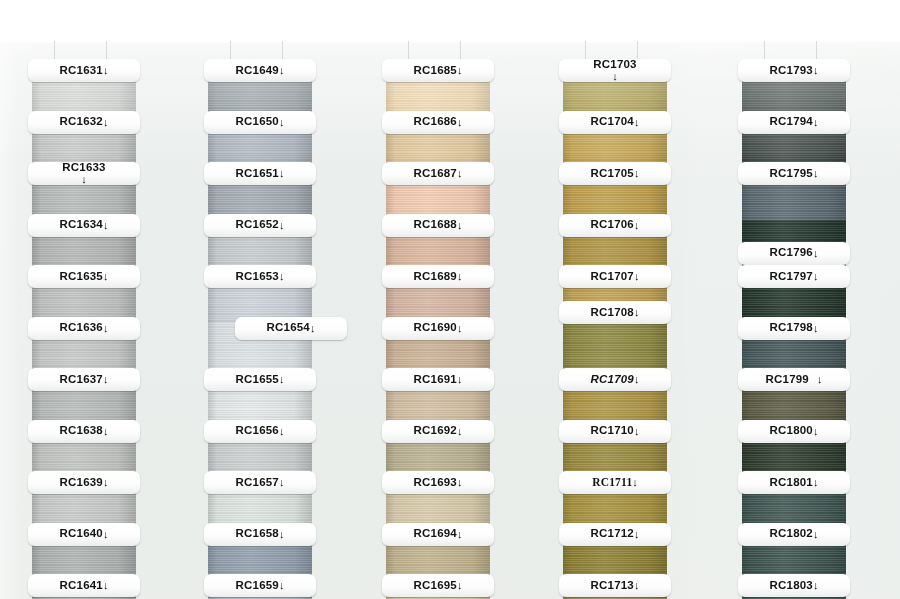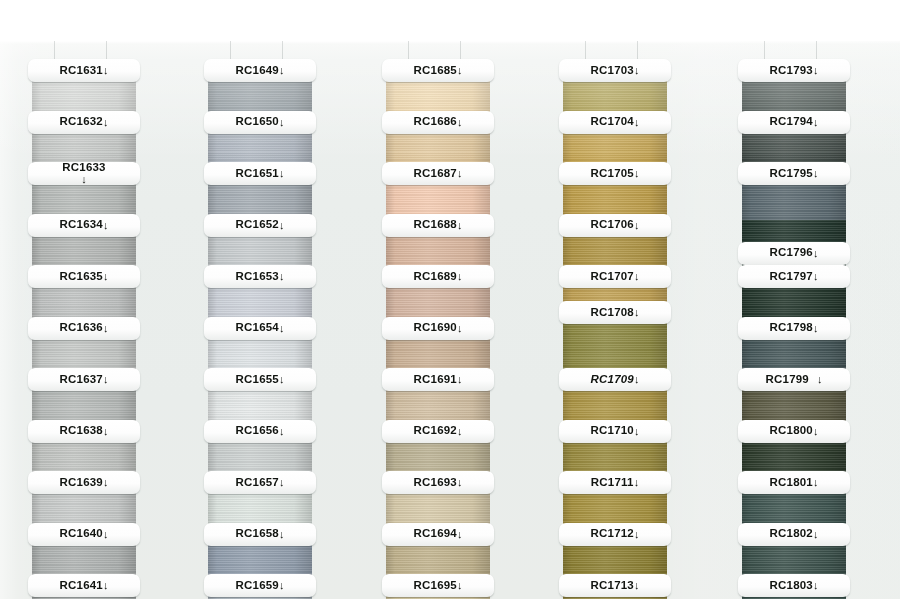--- a/index.html
+++ b/index.html
@@ -189,21 +189,21 @@
           <span class="tag-arrow">↓</span>
         </div>
         <div class="tag" style="top: 172.5px;">
           <span class="tag-text">RC1652</span>
           <span class="tag-arrow">↓</span>
         </div>
         <div class="tag" style="top: 224px;">
           <span class="tag-text">RC1653</span>
           <span class="tag-arrow">↓</span>
         </div>
-        <div class="tag" style="top: 275.5px;">
+        <div class="tag" style="top: 275.5px; margin-left: 31px;">
           <span class="tag-text">RC1654</span>
           <span class="tag-arrow">↓</span>
         </div>
         <div class="tag" style="top: 327px;">
           <span class="tag-text">RC1655</span>
           <span class="tag-arrow">↓</span>
         </div>
         <div class="tag" style="top: 378.5px;">
           <span class="tag-text">RC1656</span>
           <span class="tag-arrow">↓</span>
@@ -291,21 +291,21 @@
           <div class="swatch" title="RC1705" style="background: rgb(193, 161, 76);"></div>
           <div class="swatch" title="RC1706" style="background: rgb(177, 150, 70);"></div>
           <div class="swatch" title="RC1707" style="background: rgb(194, 162, 84);"></div>
           <div class="swatch" title="RC1708" style="background: rgb(142, 138, 67);"></div>
           <div class="swatch" title="RC1709" style="background: rgb(173, 150, 69);"></div>
           <div class="swatch" title="RC1710" style="background: rgb(154, 140, 63);"></div>
           <div class="swatch" title="RC1711" style="background: rgb(168, 147, 63);"></div>
           <div class="swatch" title="RC1712" style="background: rgb(142, 129, 52);"></div>
           <div class="swatch" title="RC1713" style="background: rgb(150, 135, 58);"></div>
         </div>
-        <div class="tag" style="top: 18px;">
+        <div class="tag" style="top: 18px; flex-direction: column;">
           <span class="tag-text">RC1703</span>
           <span class="tag-arrow">↓</span>
         </div>
         <div class="tag" style="top: 69.5px;">
           <span class="tag-text">RC1704</span>
           <span class="tag-arrow">↓</span>
         </div>
         <div class="tag" style="top: 121px;">
           <span class="tag-text">RC1705</span>
           <span class="tag-arrow">↓</span>
@@ -323,21 +323,21 @@
           <span class="tag-arrow">↓</span>
         </div>
         <div class="tag" style="top: 327px; font-style: italic;">
           <span class="tag-text">RC1709</span>
           <span class="tag-arrow">↓</span>
         </div>
         <div class="tag" style="top: 378.5px;">
           <span class="tag-text">RC1710</span>
           <span class="tag-arrow">↓</span>
         </div>
-        <div class="tag" style="top: 430px;">
+        <div class="tag" style="top: 430px; font-family: Liberation Serif, serif;">
           <span class="tag-text">RC1711</span>
           <span class="tag-arrow">↓</span>
         </div>
         <div class="tag" style="top: 481.5px;">
           <span class="tag-text">RC1712</span>
           <span class="tag-arrow">↓</span>
         </div>
         <div class="tag" style="top: 533px;">
           <span class="tag-text">RC1713</span>
           <span class="tag-arrow">↓</span>

